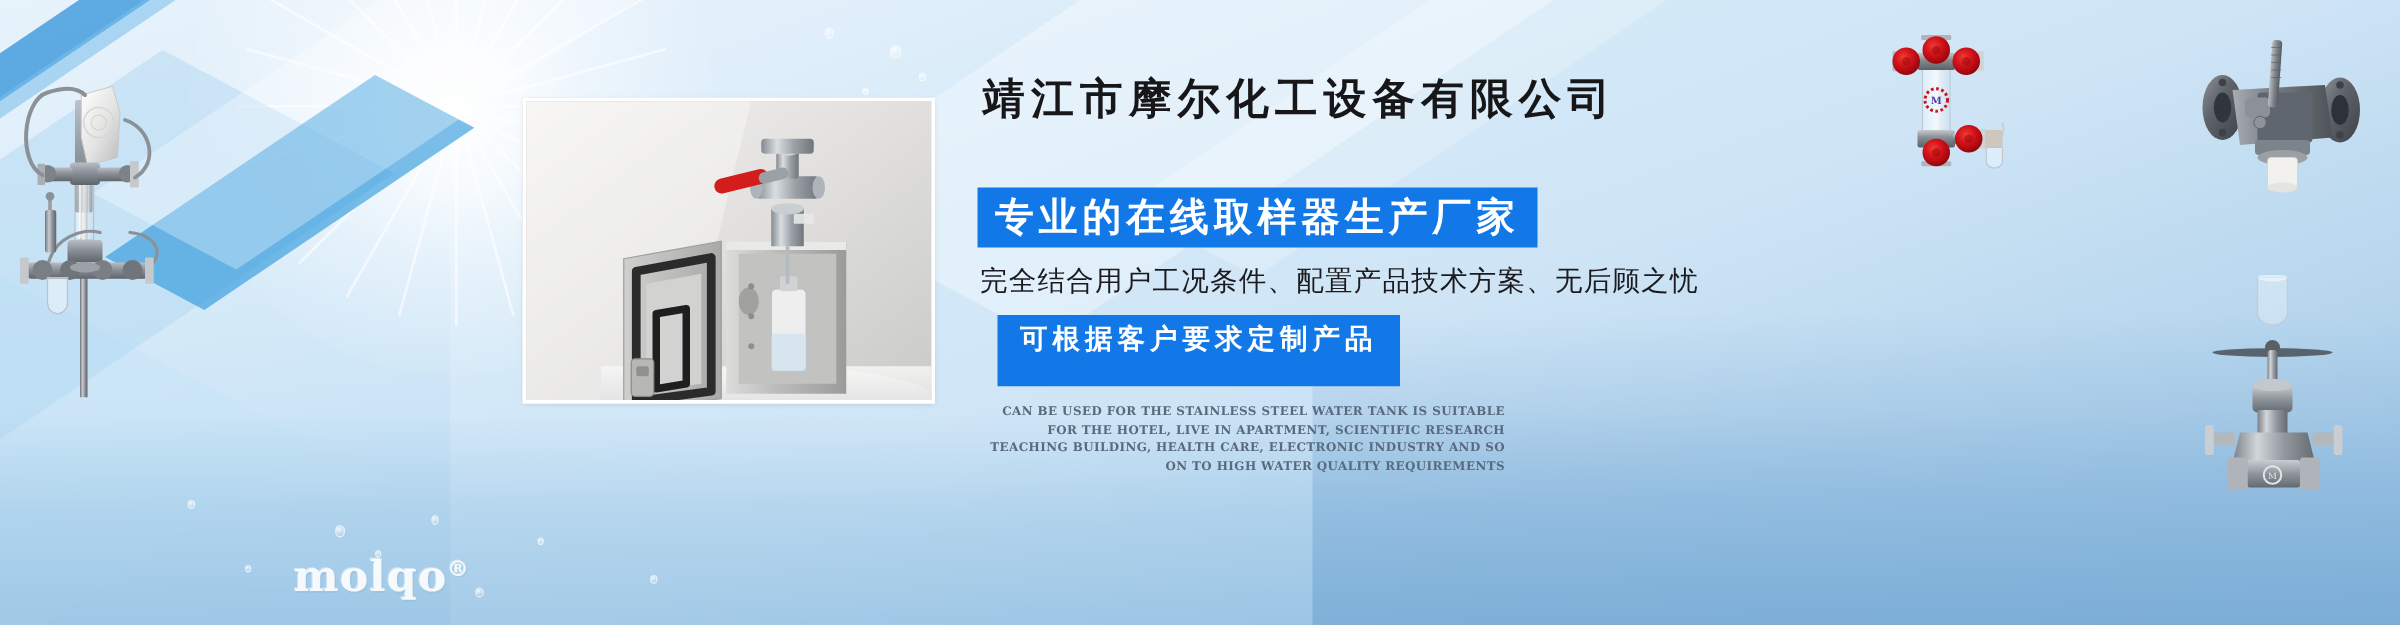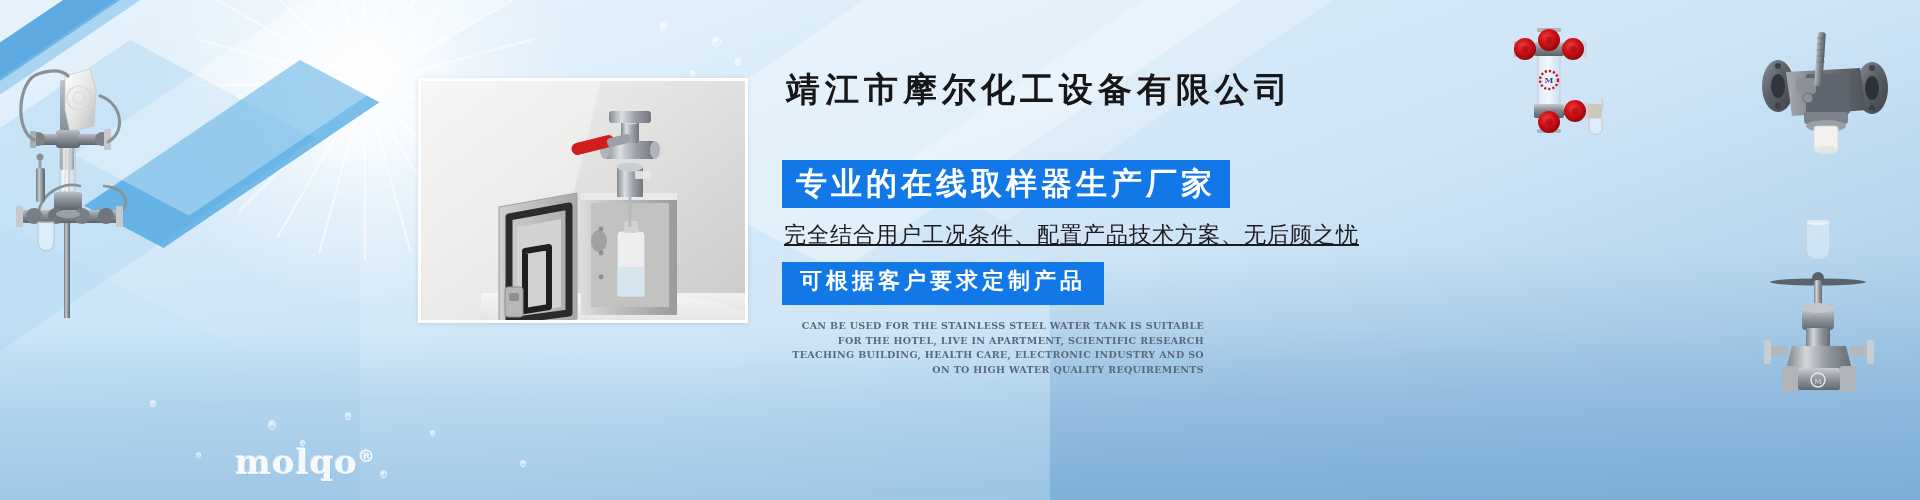--- a/index.html
+++ b/index.html
@@ -99,21 +99,21 @@
     width: 330px; height: 245px;
     background: #d8d8d6;
     border: 3px solid #ffffff;
     overflow: hidden;
     box-shadow: 0 1px 4px rgba(60,90,120,0.18);
   }
 
   
   .text-block {
     position: absolute;
-    left: 782px; top: 72px;
+    left: 782px; top: 62px;
     width: 640px;
   }
   .company-name {
     font-family: "DejaVu Serif", "Liberation Serif", serif;
     font-size: 34px;
     font-weight: 700;
     letter-spacing: 5px;
     color: #17171a;
     line-height: 1.0;
     margin: 0 0 14px 4px;
@@ -135,29 +135,29 @@
     margin-top: 40px;
   }
   .subline {
     font-size: 22px;
     letter-spacing: 1px;
     color: #1b1b1f;
     line-height: 1.15;
     white-space: nowrap;
     margin: 0 0 14px 2px;
     font-weight: 400;
-    text-decoration: underline;
   }
   .tagline {
     font-size: 22px;
     letter-spacing: 4px;
-    padding: 7px 18px 12px 18px;
+    padding: 7px 18px 26px 18px;
     line-height: 1.1;
     margin-bottom: 14px;
     font-weight: 700;
+    margin-left: 16px;
   }
   .en-copy {
     font-family: "DejaVu Serif", "Liberation Serif", serif;
     font-size: 9.5px;
     font-weight: 700;
     letter-spacing: .35px;
     color: #5a6a7e;
     line-height: 1.55;
     width: 420px;
     margin-left: 2px;

